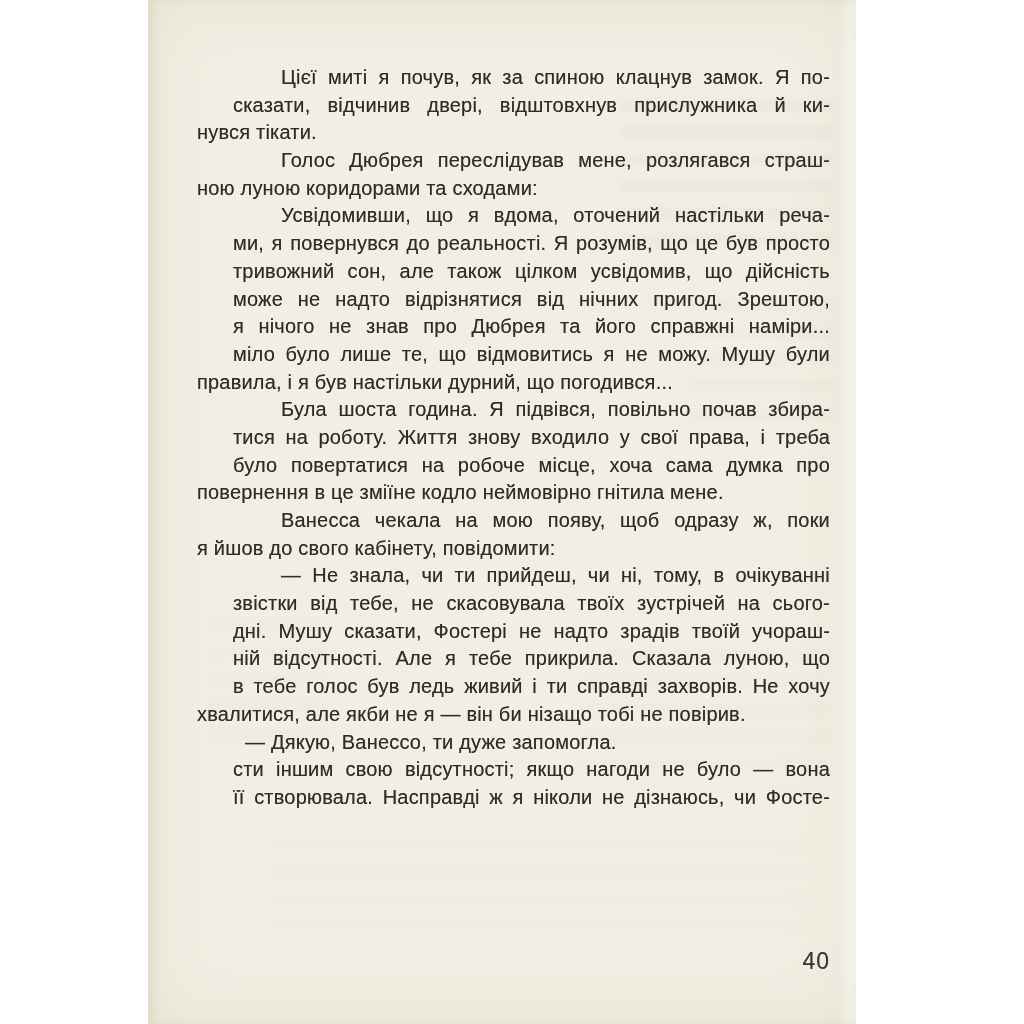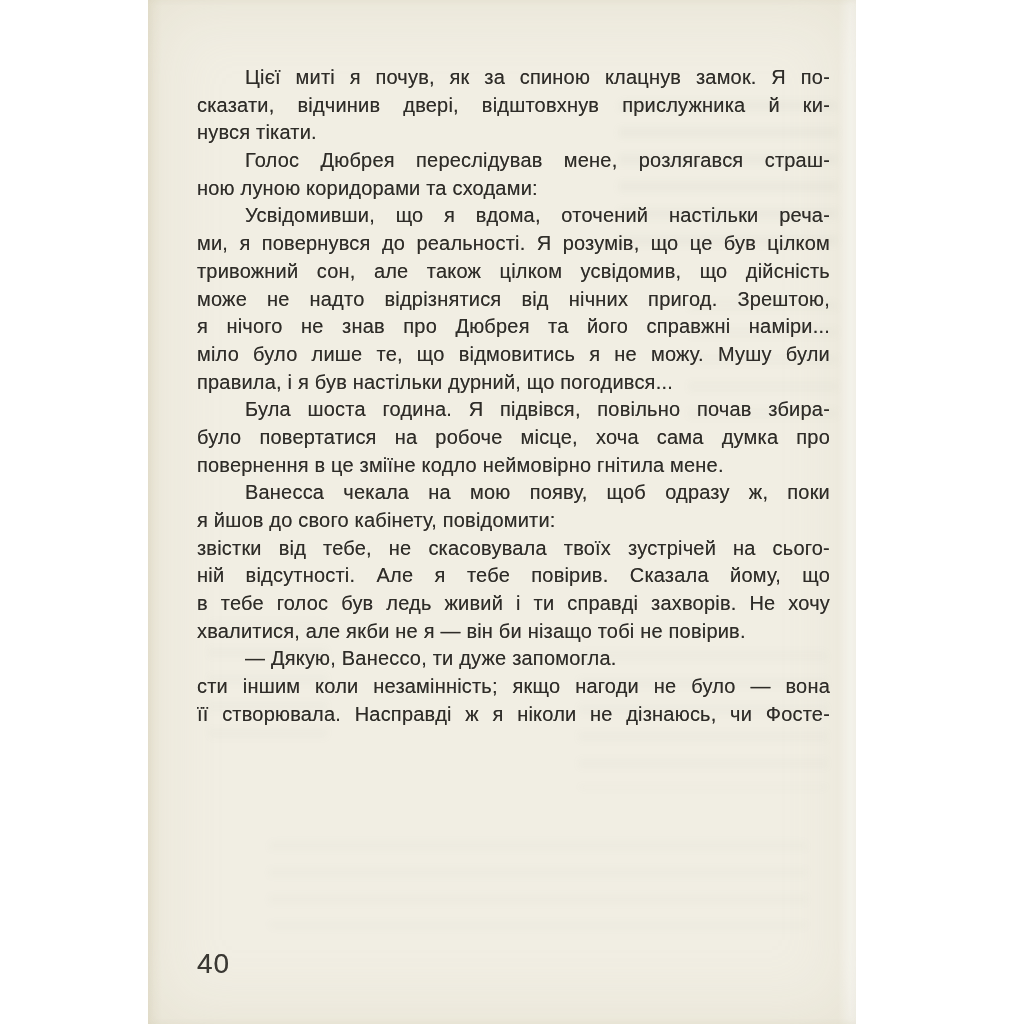--- a/index.html
+++ b/index.html
@@ -64,34 +64,34 @@
     letter-spacing: 0.2px;
     text-shadow: 0 0 0.6px rgba(46,44,40,0.55);
   }
   .line {
     height: 27.7px;
     line-height: 27.7px;
     overflow: hidden;
     white-space: normal;
   }
   .line.indent { padding-left: 48px; }
-  .line.just   { text-align: justify; }
+  .line.just   { text-align: justify; margin-left: 36px; }
   .line.just::after {
     content: "";
     display: inline-block;
     width: 100%;
     height: 0;
   }
   .page-number {
     position: absolute;
     left: 49px;
     top: 948px;
     width: 633px;
-    text-align: left;
-    font-size: 28px;
+    text-align: right;
+    font-size: 23px;
     letter-spacing: 1px;
     color: #3a3833;
     text-shadow: 0 0 0.6px rgba(46,44,40,0.5);
   }
 </style>
 </head>
 <body>
 
 <div class="stage">
   <div class="book-page">
@@ -101,35 +101,38 @@
     <div class="bleed bleed-4"></div>
     <div class="bleed bleed-5"></div>
 
     <div class="page-text">
         <div class="line indent just">Цієї миті я почув, як за спиною клацнув замок. Я по-</div>
         <div class="line just">сказати, відчинив двері, відштовхнув прислужника й ки-</div>
         <div class="line">нувся тікати.</div>
         <div class="line indent just">Голос Дюбрея переслідував мене, розлягався страш-</div>
         <div class="line">ною луною коридорами та сходами:</div>
         <div class="line indent just">Усвідомивши, що я вдома, оточений настільки реча-</div>
-        <div class="line just">ми, я повернувся до реальності. Я розумів, що це був цілком</div>
+        <div class="line just">ми, я повернувся до реальності. Я розумів, що це був просто</div>
         <div class="line just">тривожний сон, але також цілком усвідомив, що дійсність</div>
         <div class="line just">може не надто відрізнятися від нічних пригод. Зрештою,</div>
         <div class="line just">я нічого не знав про Дюбрея та його справжні наміри...</div>
         <div class="line just">міло було лише те, що відмовитись я не можу. Мушу були</div>
         <div class="line">правила, і я був настільки дурний, що погодився...</div>
         <div class="line indent just">Була шоста година. Я підвівся, повільно почав збира-</div>
+        <div class="line just">тися на роботу. Життя знову входило у свої права, і треба</div>
         <div class="line just">було повертатися на робоче місце, хоча сама думка про</div>
         <div class="line">повернення в це зміїне кодло неймовірно гнітила мене.</div>
         <div class="line indent just">Ванесса чекала на мою появу, щоб одразу ж, поки</div>
         <div class="line">я йшов до свого кабінету, повідомити:</div>
+        <div class="line indent just">— Не знала, чи ти прийдеш, чи ні, тому, в очікуванні</div>
         <div class="line just">звістки від тебе, не скасовувала твоїх зустрічей на сього-</div>
-        <div class="line just">ній відсутності. Але я тебе повірив. Сказала йому, що</div>
+        <div class="line just">дні. Мушу сказати, Фостері не надто зрадів твоїй учораш-</div>
+        <div class="line just">ній відсутності. Але я тебе прикрила. Сказала луною, що</div>
         <div class="line just">в тебе голос був ледь живий і ти справді захворів. Не хочу</div>
         <div class="line">хвалитися, але якби не я — він би нізащо тобі не повірив.</div>
         <div class="line indent">— Дякую, Ванессо, ти дуже запомогла.</div>
-        <div class="line just">сти іншим коли незамінність; якщо нагоди не було — вона</div>
+        <div class="line just">сти іншим свою відсутності; якщо нагоди не було — вона</div>
         <div class="line just">її створювала. Насправді ж я ніколи не дізнаюсь, чи Фосте-</div>
       </div>
 
     <div class="page-number">40</div>
   </div>
 </div>
 
 </body></html>

